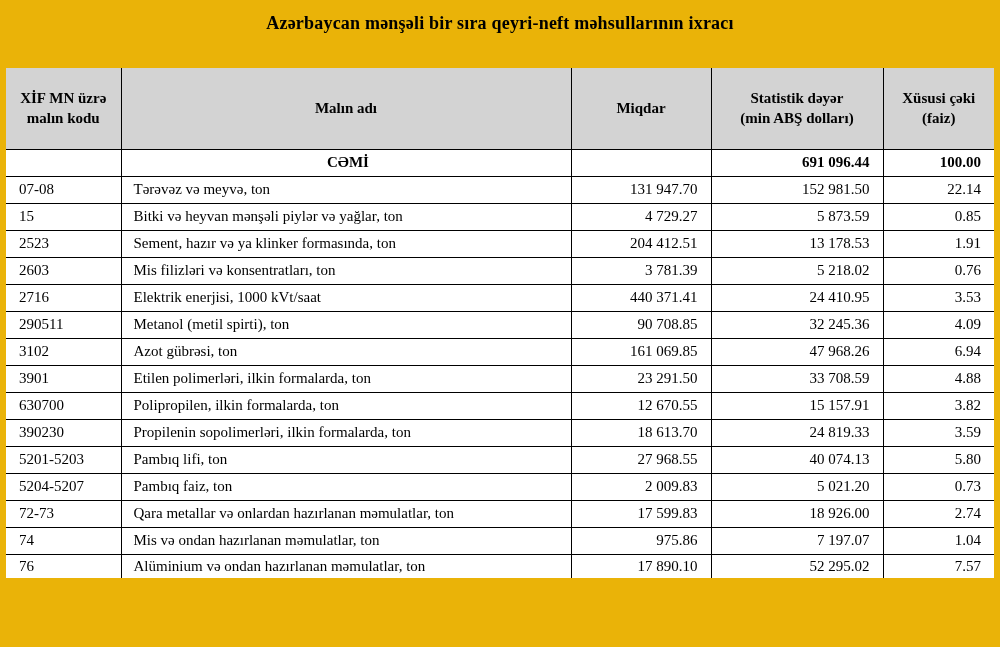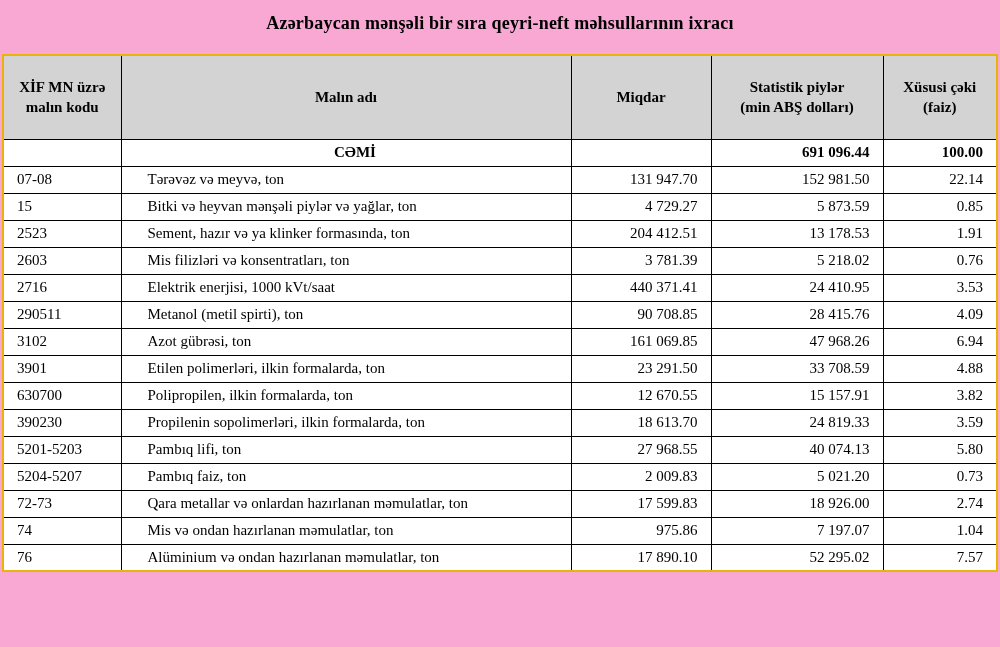--- a/index.html
+++ b/index.html
@@ -6,35 +6,35 @@
     margin: 0;
     padding: 0;
     background: #ffffff;
     color: #000000;
     font-family: "Liberation Serif", serif;
   }
   .page {
     width: 1000px;
     height: 647px;
     box-sizing: border-box;
-    background: #f9a8d4;
+    background: #eab308;
   }
   .title {
     text-align: center;
     font-weight: bold;
     font-size: 18px;
     padding: 13px 0 12px 0;
     letter-spacing: 0.2px;
   }
   table.export-table {
     width: 994px;
-    margin: 8px auto;
+    margin: 16px auto;
     border-collapse: collapse;
     table-layout: fixed;
-    border: 2px solid #eab308;
+    border: 6px solid #eab308;
   }
   table.export-table th,
   table.export-table td {
     border: 1px solid #000000;
     box-sizing: border-box;
   }
   thead th {
     background: #d3d3d3;
     font-weight: bold;
     font-size: 15px;
@@ -47,21 +47,21 @@
     padding: 2px 4px;
   }
   tbody td {
     height: 27px;
     font-size: 15px;
     padding: 1px 8px;
     vertical-align: middle;
     background: #ffffff;
   }
   td.code { text-align: left; padding-left: 13px; }
-  td.name { text-align: left; padding-left: 26px; }
+  td.name { text-align: left; padding-left: 12px; }
   td.num  { text-align: right; padding-right: 13px; }
   td.dash { text-align: center; padding-right: 8px; }
   tr.total td { font-weight: bold; }
   tr.total td.name { text-align: center; }
 </style>
 </head>
 <body>
 
 <div class="page">
 
@@ -74,21 +74,21 @@
       <col style="width:140px">
       <col style="width:172px">
       <col style="width:114px">
     </colgroup>
     <thead>
       <tr>
         <th>XİF MN üzrə
 malın kodu</th>
         <th>Malın adı</th>
         <th>Miqdar</th>
-        <th>Statistik piylər
+        <th>Statistik dəyər
 (min ABŞ dolları)</th>
         <th>Xüsusi çəki
 (faiz)</th>
       </tr>
     </thead>
     <tbody>
         <tr class="total">
           <td class="code"></td>
           <td class="name">CƏMİ</td>
           <td class="num"></td>
@@ -127,21 +127,21 @@
           <td class="code">2716</td>
           <td class="name">Elektrik enerjisi, 1000 kVt/saat</td>
           <td class="num">440 371.41</td>
           <td class="num">24 410.95</td>
           <td class="num">3.53</td>
         </tr>
         <tr>
           <td class="code">290511</td>
           <td class="name">Metanol (metil spirti), ton</td>
           <td class="num">90 708.85</td>
-          <td class="num">28 415.76</td>
+          <td class="num">32 245.36</td>
           <td class="num">4.09</td>
         </tr>
         <tr>
           <td class="code">3102</td>
           <td class="name">Azot gübrəsi, ton</td>
           <td class="num">161 069.85</td>
           <td class="num">47 968.26</td>
           <td class="num">6.94</td>
         </tr>
         <tr>

